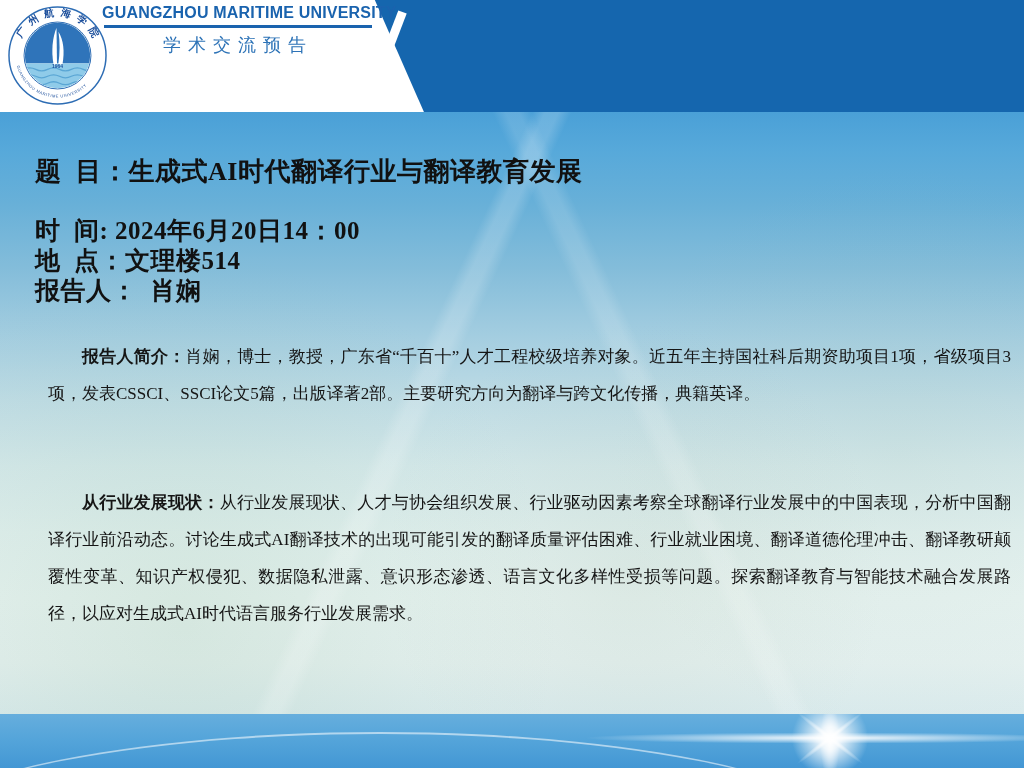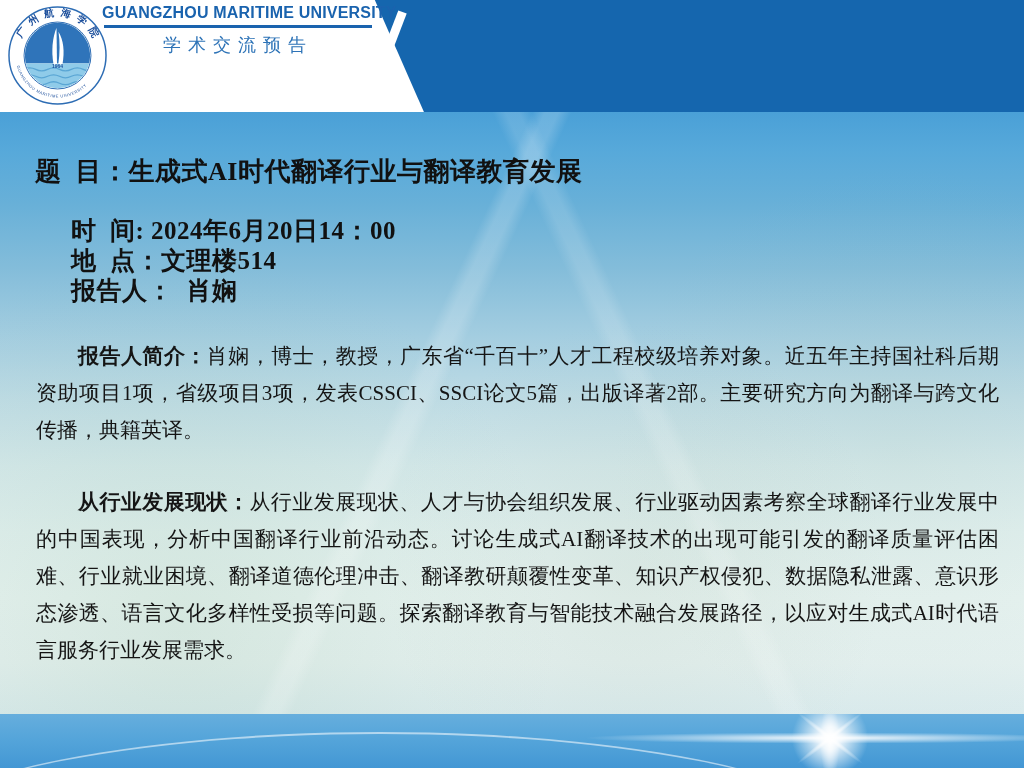--- a/index.html
+++ b/index.html
@@ -36,24 +36,24 @@
         #e4f0ef 84%, #d9eaec 92%, #d3e6ea 100%); }
   .bg-roads { position:absolute; inset:0;
     background:
       linear-gradient(115deg, rgba(255,255,255,0) 40%, rgba(255,255,255,0.18) 41%, rgba(255,255,255,0.18) 42%, rgba(255,255,255,0) 43%),
       linear-gradient(65deg, rgba(255,255,255,0) 60%, rgba(255,255,255,0.14) 61%, rgba(255,255,255,0.14) 62%, rgba(255,255,255,0) 63%);
     pointer-events:none; }
 
   .content { position:absolute; top:0; left:0; width:809px; height:656px; color:#111111; }
   .title-line { position:absolute; top:42px; left:35px; font-size:26px; font-weight:bold;
     white-space:pre; letter-spacing:0.5px; }
-  .info-rows { position:absolute; top:104px; left:35px;margin-left:36px; }
+  .info-rows { position:absolute; top:104px; left:35px; }
   .info-row { font-size:25px; font-weight:bold; line-height:30px; white-space:pre; letter-spacing:0.5px; }
 
-  .para { position:absolute; left:36px; width:963px; font-size:21px; line-height:37px;
+  .para { position:absolute; left:48px; width:963px; font-size:17px; line-height:37px;
     text-align:justify; text-indent:2em; color:#151515; }
   .para-bio { top:226px; }
   .para-content { top:372px; }
   .para-label { font-weight:bold; }
 
   
   .bottom-band { position:absolute; left:0; bottom:0; width:1024px; height:54px;
     background:linear-gradient(180deg,#66aedd 0%, #55a5da 45%, #4397d4 100%); overflow:hidden; }
   .band-arc { position:absolute; left:-120px; top:18px; width:1000px; height:120px;
     border-top:2px solid rgba(255,255,255,0.55); border-radius:50% 50% 0 0 / 100% 100% 0 0; }

